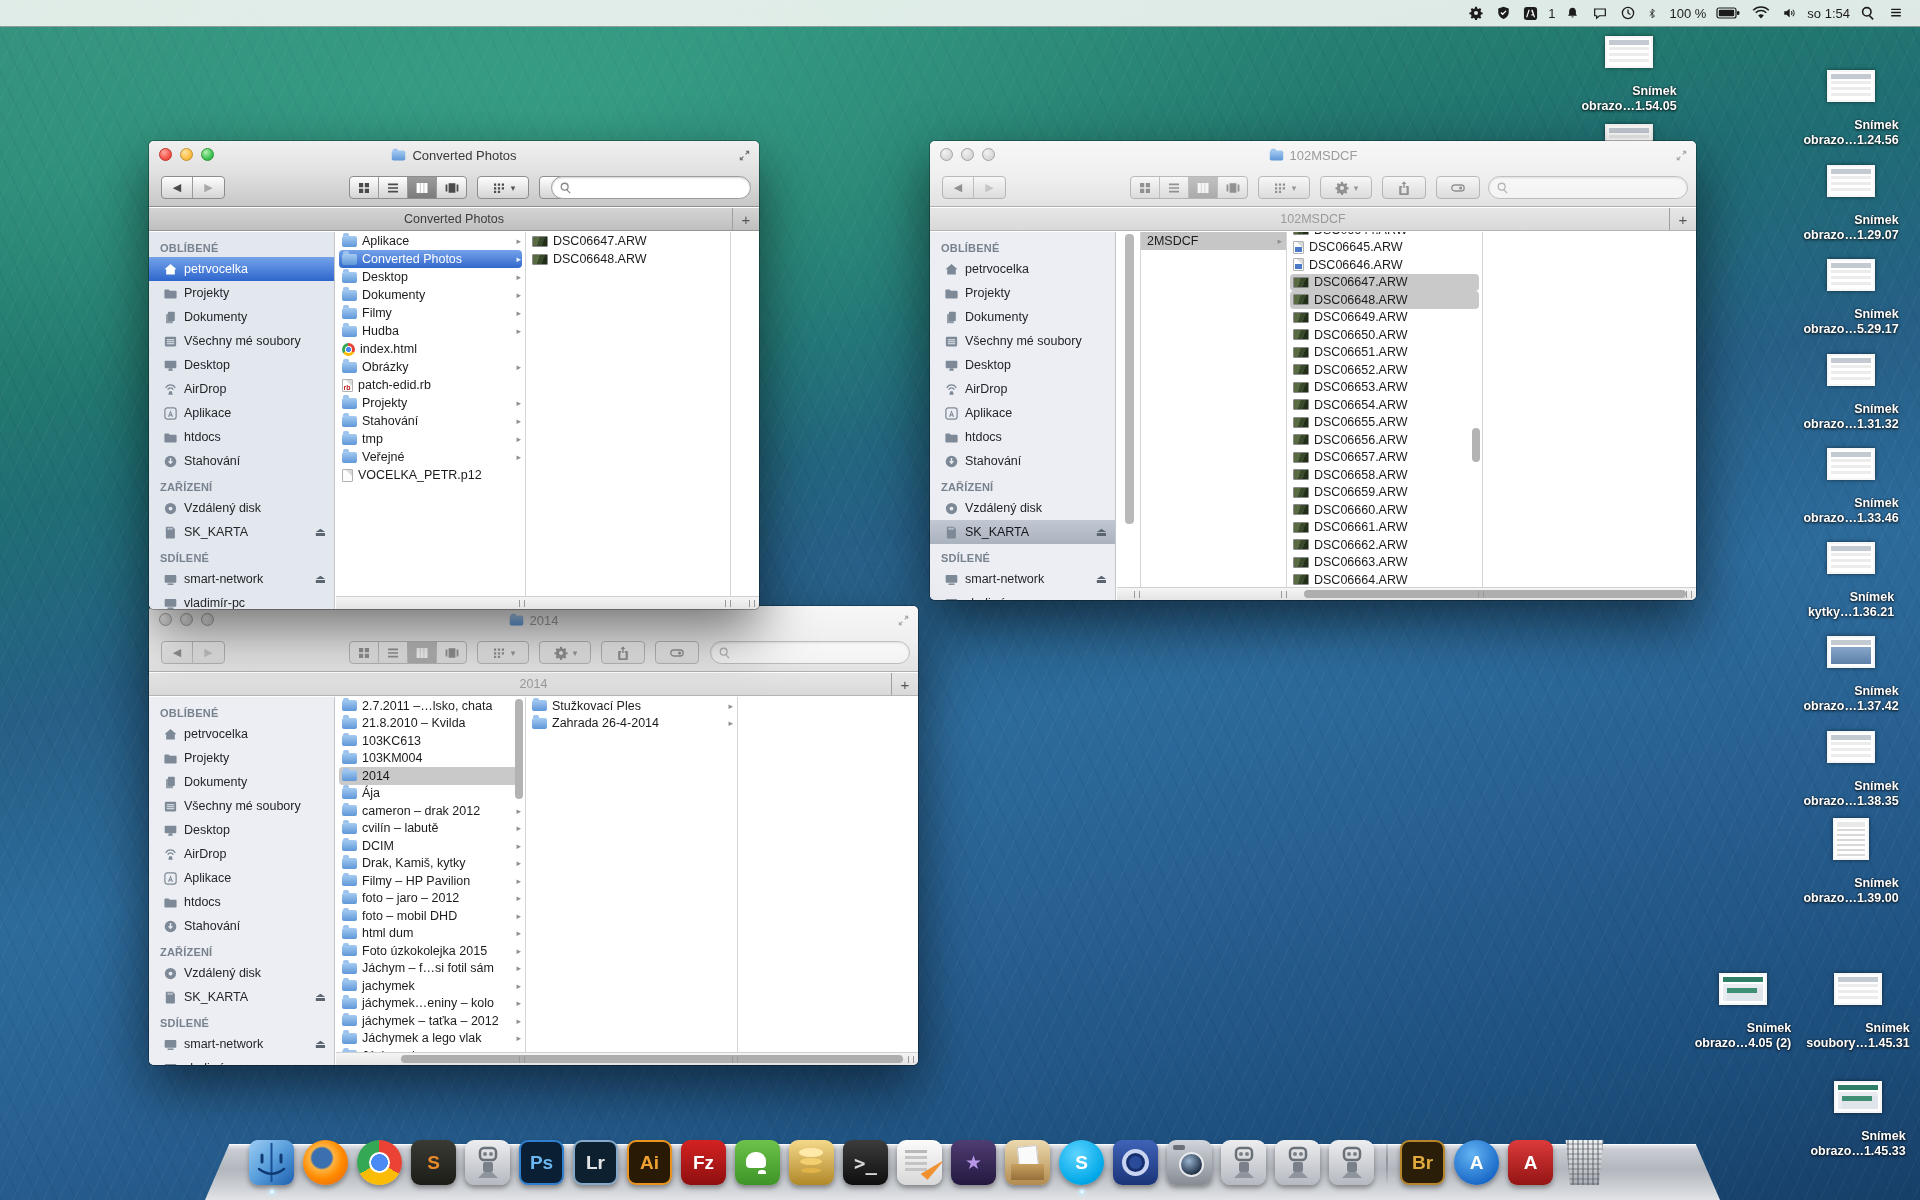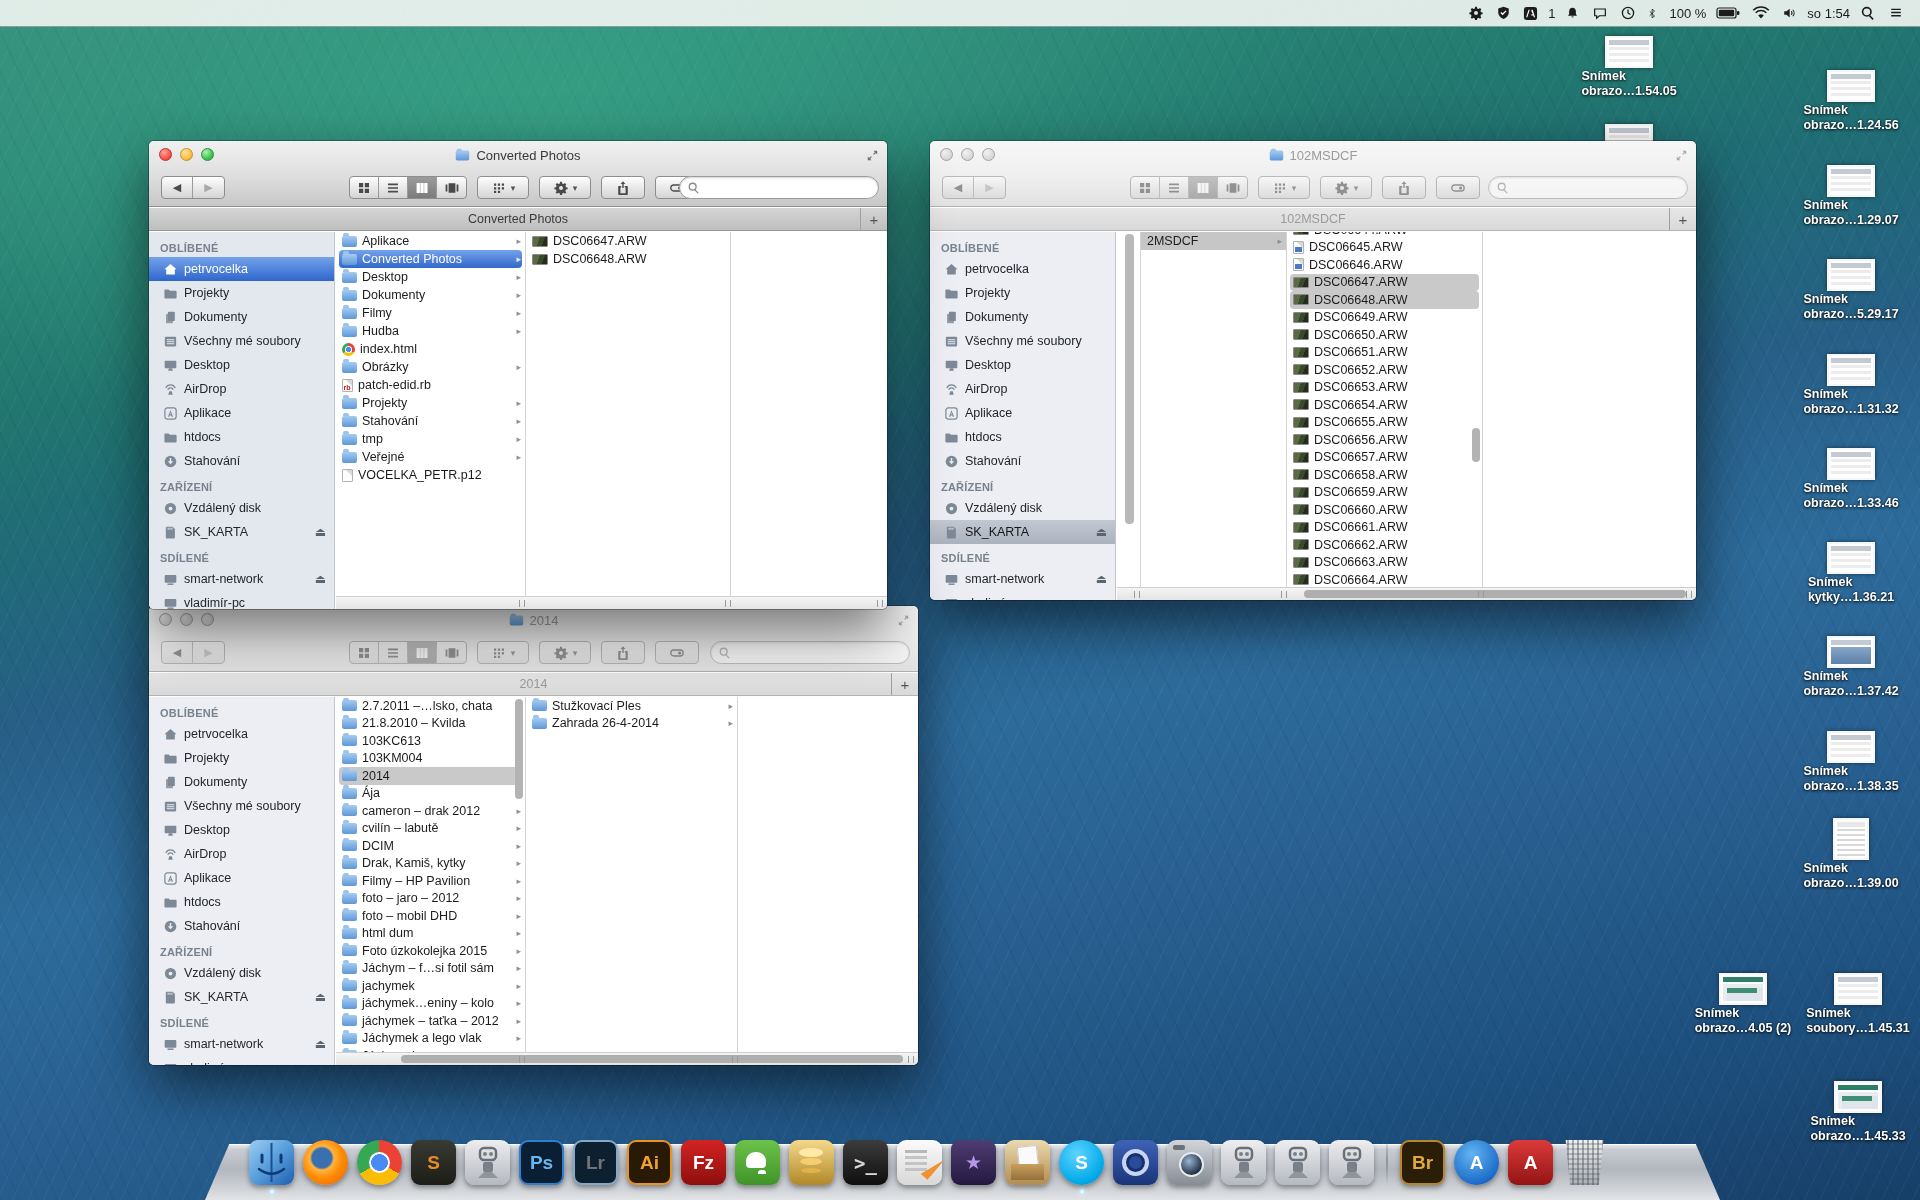--- a/index.html
+++ b/index.html
@@ -115,21 +115,21 @@
   .shot { width:48px; height:32px; background:#fff; border:2px solid #f6f6f6; box-shadow:0 0 4px rgba(0,0,0,.55); position:relative; overflow:hidden; }
   .shot::before { content:""; position:absolute; left:2px; right:2px; top:2px; height:5px; background:#c4cad2; }
   .shot::after { content:""; position:absolute; left:2px; right:2px; top:9px; bottom:2px;
     background:repeating-linear-gradient(#ececec 0 3px,#fff 3px 6px); }
   .shot.blue::after { background:linear-gradient(#88a6c8,#5c80a8); }
   .shot.doc { width:36px; height:42px; }
   .shot.doc::before { background:#e8e8e8; }
   .shot.doc::after { background:repeating-linear-gradient(#d8d8d8 0 2px,#fff 2px 5px); }
   .shot.green::before { background:#2f7f66; }
   .shot.green::after { background:#3f8f74; box-shadow:inset 4px 4px 0 0 #e8ecf0, inset -6px -8px 0 0 #dfe5ea; }
-  .dlabel { margin-top:1px; text-align:left; font-size:12.5px; font-weight:bold; color:#fff; line-height:15px;
+  .dlabel { margin-top:16px; text-align:right; font-size:12.5px; font-weight:bold; color:#fff; line-height:15px;
     text-shadow:0 1px 3px rgba(0,0,0,.85), 0 0 2px rgba(0,0,0,.6); }
 
   
   #dock { position:absolute; left:0; bottom:0; width:1920px; height:76px; z-index:20; }
   .shelf { position:absolute; left:205px; right:200px; bottom:0; height:56px;
     background:linear-gradient(#eceef1 0%,#c9cdd3 10%,#b2b6bd 45%,#cdd0d4 78%,#e2e4e7 100%);
     clip-path:polygon(1.6% 0, 98.4% 0, 100% 100%, 0 100%);
     box-shadow:inset 0 1px 0 rgba(255,255,255,.8); }
   .dock-items { position:absolute; left:248px; bottom:14px; display:flex; align-items:flex-end; gap:7px; }
   .ditem { position:relative; width:47px; height:47px; display:flex; align-items:center; justify-content:center; }
@@ -140,21 +140,21 @@
     background:radial-gradient(#ffffff,#bfe8ff 60%,rgba(120,190,255,0)); box-shadow:0 0 4px #dff4ff; }
   .dock-sep { width:2px; height:52px; background:linear-gradient(rgba(255,255,255,.0),rgba(90,95,100,.45),rgba(255,255,255,0)); margin:0 4px; }
 
   .dk-finder { background:linear-gradient(135deg,#9ccdf4 0%,#5aa0dc 48%,#1c5fb0 100%); }
   .dk-firefox { border-radius:50%; background:radial-gradient(circle at 42% 40%, #3a6fb0 0 26%, #ffb340 32%, #ff8a00 55%, #e05e10 100%); }
   .dk-chrome { border-radius:50%; background:conic-gradient(#ea4335 0 120deg,#fbbc05 0 240deg,#34a853 0 360deg); }
   .dk-chrome::after { content:""; position:absolute; inset:12px; border-radius:50%; background:radial-gradient(#4a8af4 0 55%,#fff 58%); }
   .dk-sublime { background:linear-gradient(#3a3a34,#1d1d18); color:#e8892c; }
   .dk-robot { background:linear-gradient(#eeeef0,#b4b8c0); color:#5a5f66; }
   .dk-ps { background:#0a1e34; border:2px solid #2f7fd0; color:#6ab6f0; }
-  .dk-lr { background:#0c2030; border:2px solid #85a9c8; color:#737373;text-align:right; }
+  .dk-lr { background:#0c2030; border:2px solid #85a9c8; color:#e5e5e5;text-align:right; }
   .dk-ai { background:#281a05; border:2px solid #e8941e; color:#f0a030; }
   .dk-fz { background:linear-gradient(#d42222,#8e0f0f); color:#fff; }
   .dk-ever { background:linear-gradient(#6cc24a,#3f9428); }
   .dk-ever::after { content:""; position:absolute; left:11px; top:12px; width:20px; height:16px; border-radius:9px 9px 4px 4px; background:#fff;
     box-shadow:6px 12px 0 -6px #fff; }
   .dk-gold { background:linear-gradient(#f4d88a,#b08828); }
   .dk-gold::after { content:""; position:absolute; left:10px; top:8px; width:24px; height:9px; border-radius:50%;
     background:#ffe9a8; box-shadow:0 9px 0 -1px #f4cf70, 0 18px 0 -2px #e0b448; }
   .dk-term { background:linear-gradient(#3c3c3c,#0e0e0e); color:#d8d8d8; font-family:"DejaVu Sans Mono",monospace; }
   .dk-pages { background:linear-gradient(#fbfbfb,#d8d8d8); }
@@ -352,21 +352,21 @@
         </div>
       </div>
       <div class="dicon-wrap" style="left: 1793px; top: 1081px;">
         <div class="shot green"></div>
         <div class="dlabel">
           <div>Snímek</div>
           <div>obrazo…1.45.33</div>
         </div>
       </div>
     </div>
-  <div class="window" style="left:149px;top:141px;width:738px;height:468px;z-index:8">
+  <div class="window" style="left:149px;top:141px;width:610px;height:468px;z-index:8">
       <div class="chrome">
         <div class="titlebar">
           <div class="tls">
             <div class="tl red"></div>
             <div class="tl yel"></div>
             <div class="tl grn"></div>
           </div>
           <div class="wtitle">
             <span class="fico mini"></span>
             <span>Converted Photos</span>

